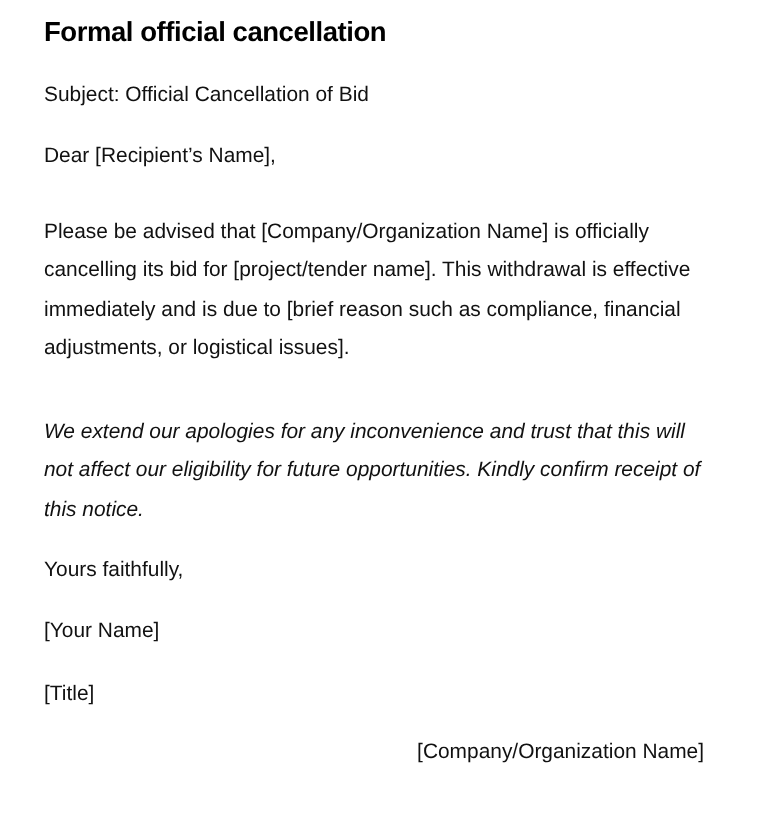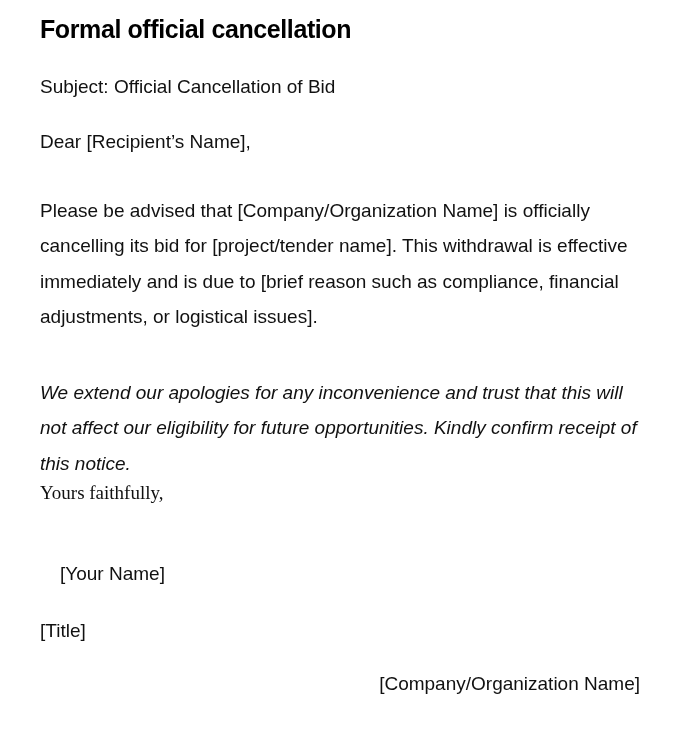--- a/index.html
+++ b/index.html
@@ -38,22 +38,22 @@
       margin: 0;
       font-size: 19px;
       line-height: 35.3px;
       color: #111111;
       letter-spacing: 0px;
     }
     #p-subject { top: 69px; }
     #p-greeting { top: 124px; }
     #p-body1 { top: 179px; width: 596px; margin-top: 14px; }
     #p-body2 { top: 375px; width: 600px; font-style: italic; }
-    #p-closing { top: 475px; font-family: Liberation Serif, serif; }
-    #p-name { top: 556px; margin-left: 20px; }
+    #p-closing { top: 501px; }
+    #p-name { top: 556px; }
     #p-title { top: 613px; }
     #p-company { top: 666px; text-align: right; }
   </style>
 </head>
 <body>
 
 <div class="doc">
   <h1 class="title">Formal official cancellation</h1>
   <p class="para" id="p-subject">Subject: Official Cancellation of Bid</p>
   <p class="para" id="p-greeting">Dear [Recipient’s Name],</p>

